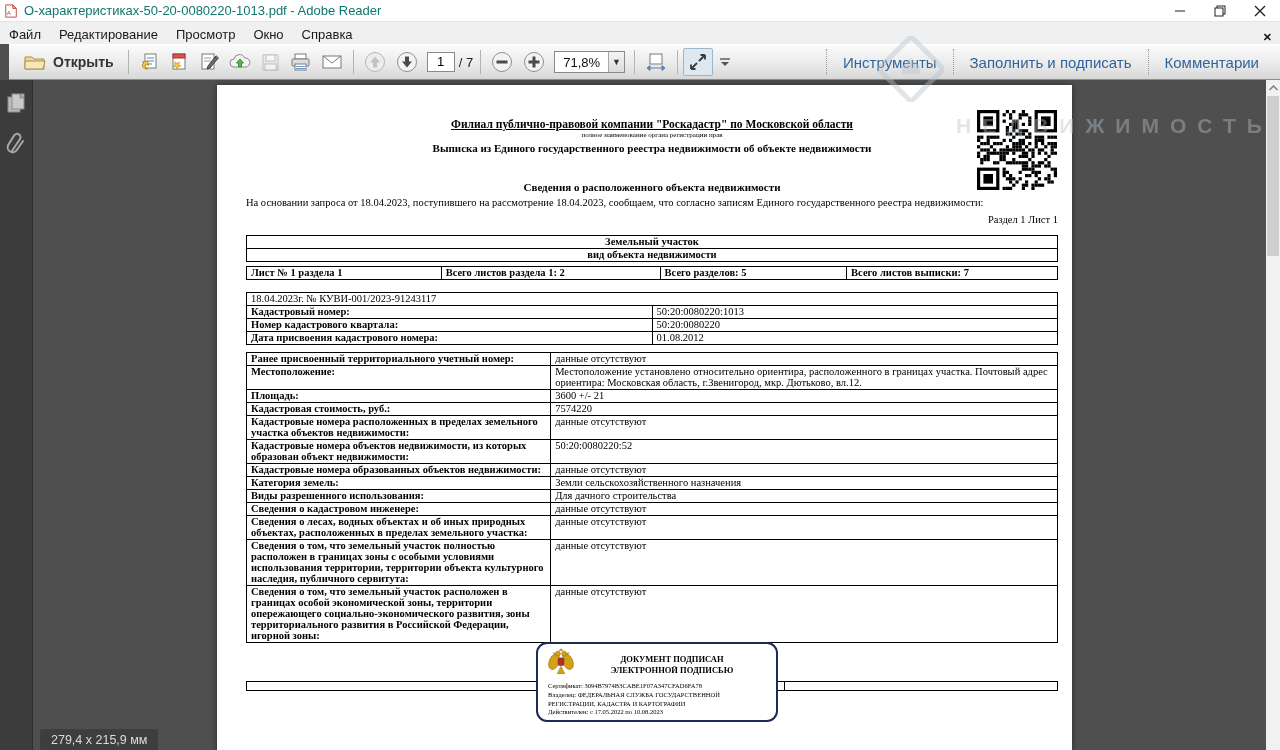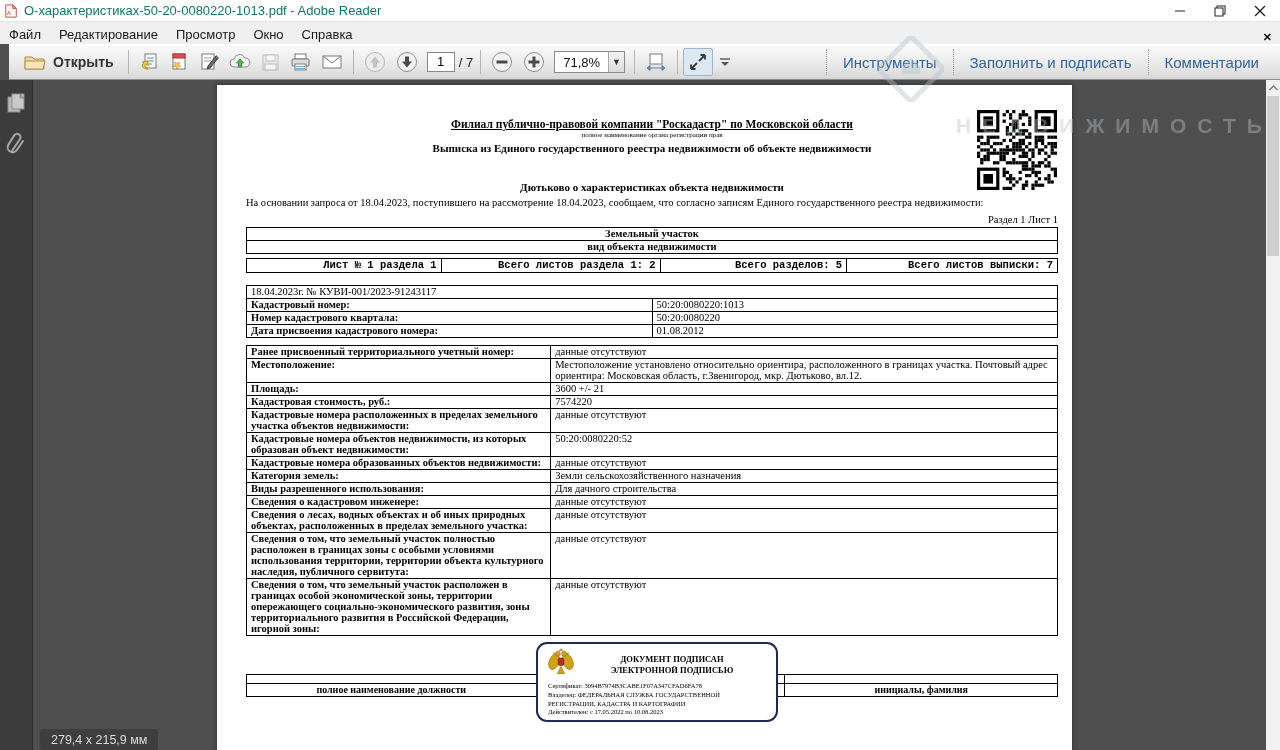--- a/index.html
+++ b/index.html
@@ -56,24 +56,24 @@
           box-shadow:0 0 6px rgba(0,0,0,.45); }
   .page-inner { padding:33px 14px 0 29px; }
   .doc-h1 { text-align:center; font-weight:bold; font-size:11.5px; text-decoration:underline; }
   .doc-h1-sub { text-align:center; font-size:7px; margin-top:1px; }
   .doc-h2 { text-align:center; font-weight:bold; font-size:11px; margin-top:3px; }
   .doc-h3 { text-align:center; font-weight:bold; font-size:11px; margin-top:27px; }
   .doc-request { font-size:10.5px; margin-top:4px; }
   .doc-section-ref { text-align:right; font-size:10.5px; margin-top:6px; }
   table.doc { border-collapse:collapse; width:100%; font-size:10.5px; table-layout:fixed; }
   table.doc td { border:1px solid #000; padding:0px 4px 1px 4px; vertical-align:top; }
-  .t-obj { margin-top:2px; }
+  .t-obj { margin-top:10px; }
   .t-obj td { text-align:center; font-weight:bold; }
   .t-sheets { margin-top:4px; }
-  .t-sheets td { text-align:right; font-weight:bold;font-family:Liberation Mono, monospace; }
+  .t-sheets td { text-align:left; font-weight:bold; }
   .t-ids { margin-top:12px; }
   .t-ids td.lbl, .t-chars td.lbl { font-weight:bold; width:37.5%; }
   .t-chars { margin-top:7px; }
   .t-sign { margin-top:38px; }
   .t-sign td { text-align:center; font-weight:bold; font-size:10px; }
   .t-sign .empty-row td { height:9px; }
 
   
   .stamp { position:absolute; left:319px; top:557px; width:242px; height:80px; background:#fff;
            border:2px solid #1e2a56; border-radius:11px; padding:4px 8px 12px 8px; z-index:5; }
@@ -277,21 +277,21 @@
           <path d="M7 21 L15 9 a3.4 3.4 0 0 0 -5.8-3.6 L3.4 14.6 a5 5 0 0 0 8.6 5.2 L18 11" fill="none" stroke="#b9b9b9" stroke-width="2" stroke-linecap="round"></path>
         </svg>
     </span>
   </div>
 
   <div class="page">
     <div class="page-inner">
       <div class="doc-h1">Филиал публично-правовой компании "Роскадастр" по Московской области</div>
       <div class="doc-h1-sub">полное наименование органа регистрации прав</div>
       <div class="doc-h2">Выписка из Единого государственного реестра недвижимости об объекте недвижимости</div>
-      <div class="doc-h3">Дютьково о характеристиках объекта недвижимости</div>
+      <div class="doc-h3">Сведения о расположенного объекта недвижимости</div>
       <div class="doc-request">На  основании запроса от 18.04.2023, поступившего на рассмотрение 18.04.2023, сообщаем, что согласно записям Единого государственного реестра недвижимости:</div>
       <div class="doc-section-ref">Раздел 1 Лист 1</div>
 
       <table class="doc t-obj">
         <tbody>
           <tr>
               <td>Земельный участок</td>
             </tr>
           <tr>
               <td>вид объекта недвижимости</td>
@@ -386,25 +386,20 @@
             </tr>
           </tbody>
       </table>
 
       <table class="doc t-sign">
         <tbody>
           <tr class="empty-row">
             <td style="width:35.7%"></td>
             <td style="width:30.7%"></td>
             <td style="width:33.6%"></td>
-          </tr>
-          <tr>
-            <td>полное наименование должности</td>
-            <td></td>
-            <td>инициалы, фамилия</td>
           </tr>
         </tbody>
       </table>
     </div>
 
     <div class="qr"><svg width="80" height="80" viewBox="0 0 80 80">
           <rect width="80" height="80" fill="#fff"></rect>
           <rect x="28.80" y="0.00" width="3.20" height="3.20" fill="#000"></rect>
           <rect x="35.20" y="0.00" width="3.20" height="3.20" fill="#000"></rect>
           <rect x="44.80" y="0.00" width="3.20" height="3.20" fill="#000"></rect>

